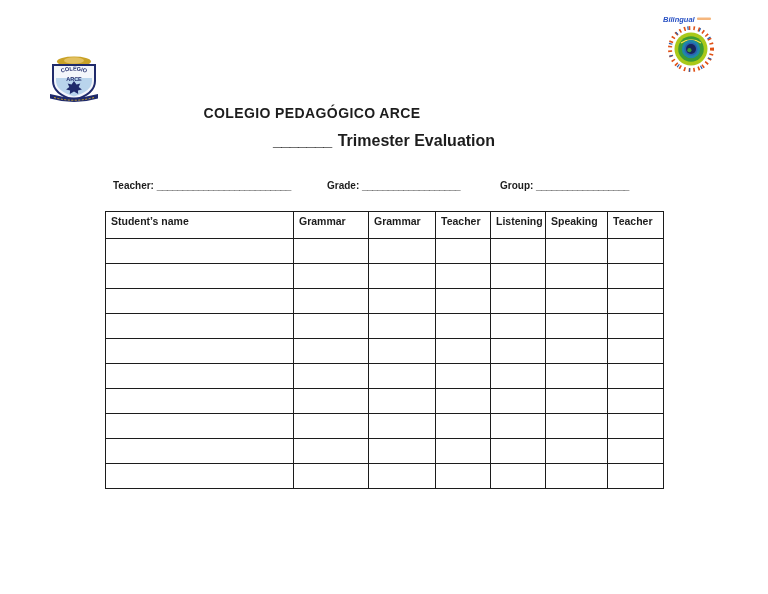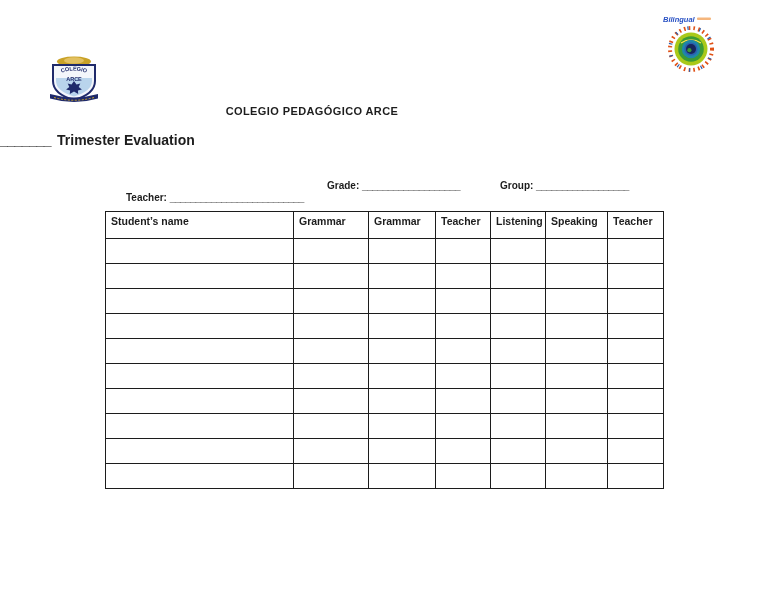--- a/index.html
+++ b/index.html
@@ -11,31 +11,31 @@
     font-family:"Liberation Sans", sans-serif;
     color:#1d1d1d;
     overflow:hidden;
   }
   
   .crest{position:absolute;left:45px;top:54px;width:58px;height:52px;}
   .bilingual{position:absolute;left:660px;top:12px;width:58px;height:62px;}
   
   .school-name{
     position:absolute;left:0;top:105px;width:624px;
-    text-align:center;font-size:11px;font-weight:700;letter-spacing:.4px;
+    text-align:center;font-size:14px;font-weight:700;letter-spacing:.4px;
   }
   .eval-line{
     position:absolute;left:0;top:132px;width:768px;
-    text-align:left;font-size:14px;font-weight:700;
+    text-align:center;font-size:16px;font-weight:700;
   }
   .eval-line .blank{letter-spacing:-.5px;margin-right:6px;}
   
   .field{position:absolute;top:180px;font-size:10px;font-weight:700;white-space:nowrap;}
   .field .blank{letter-spacing:-.4px;}
-  .field-teacher{left:126px;margin-top:12px;}
+  .field-teacher{left:113px;}
   .field-grade{left:327px;}
   .field-group{left:500px;}
   
   .grade-table{
     position:absolute;left:105px;top:211px;
     border-collapse:collapse;table-layout:fixed;
     width:558px;
   }
   .grade-table th,.grade-table td{
     border:1.5px solid #1c1c1c;

